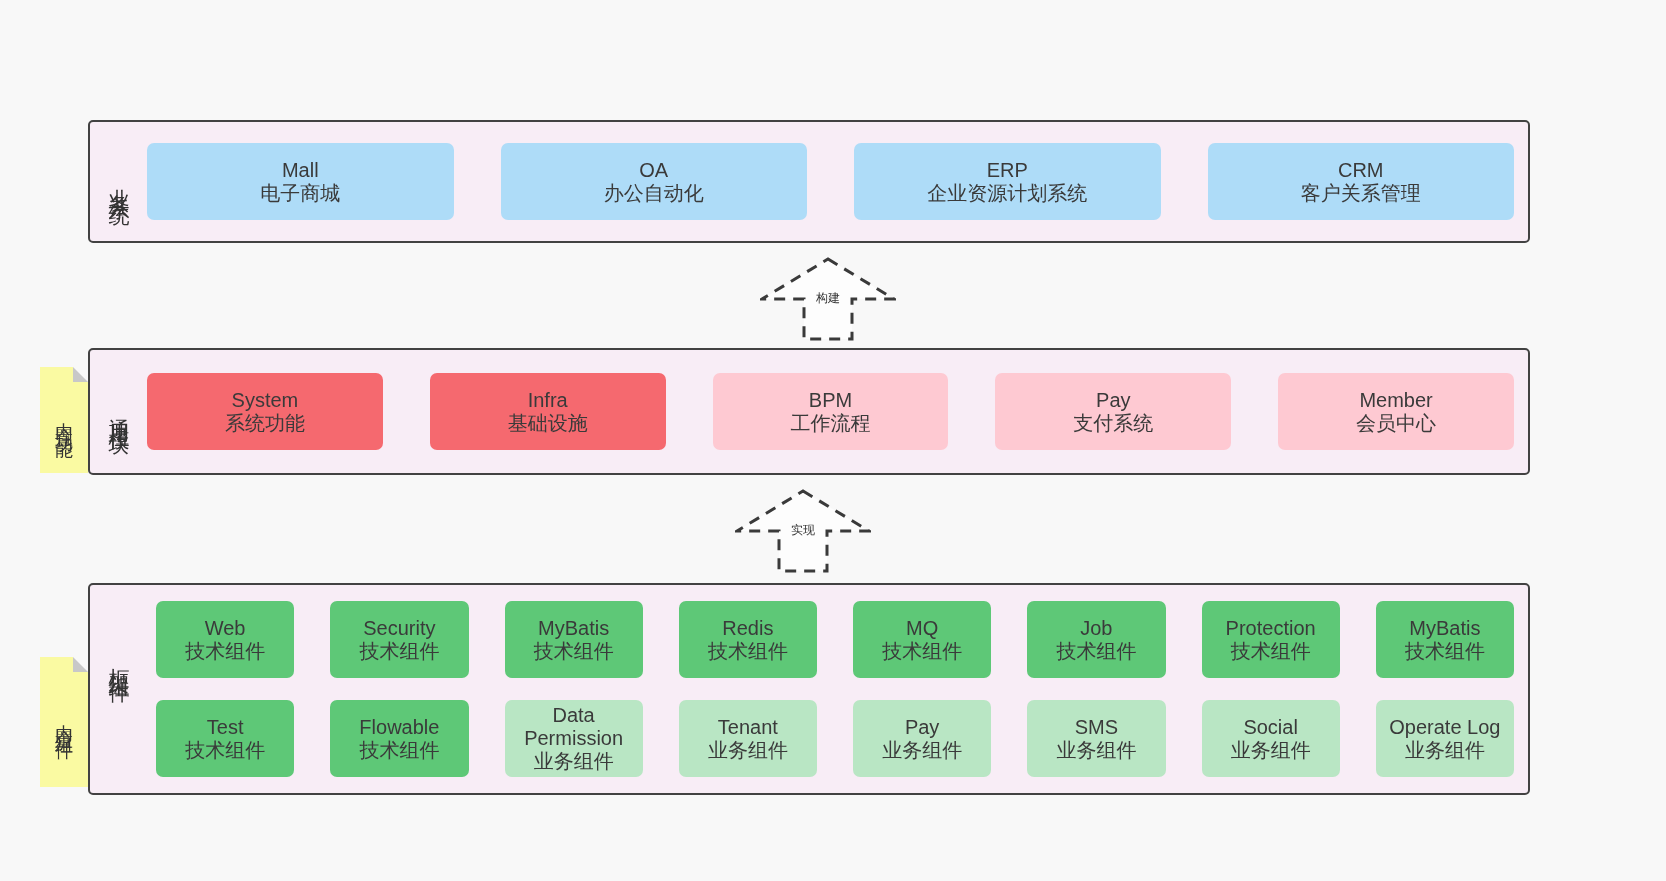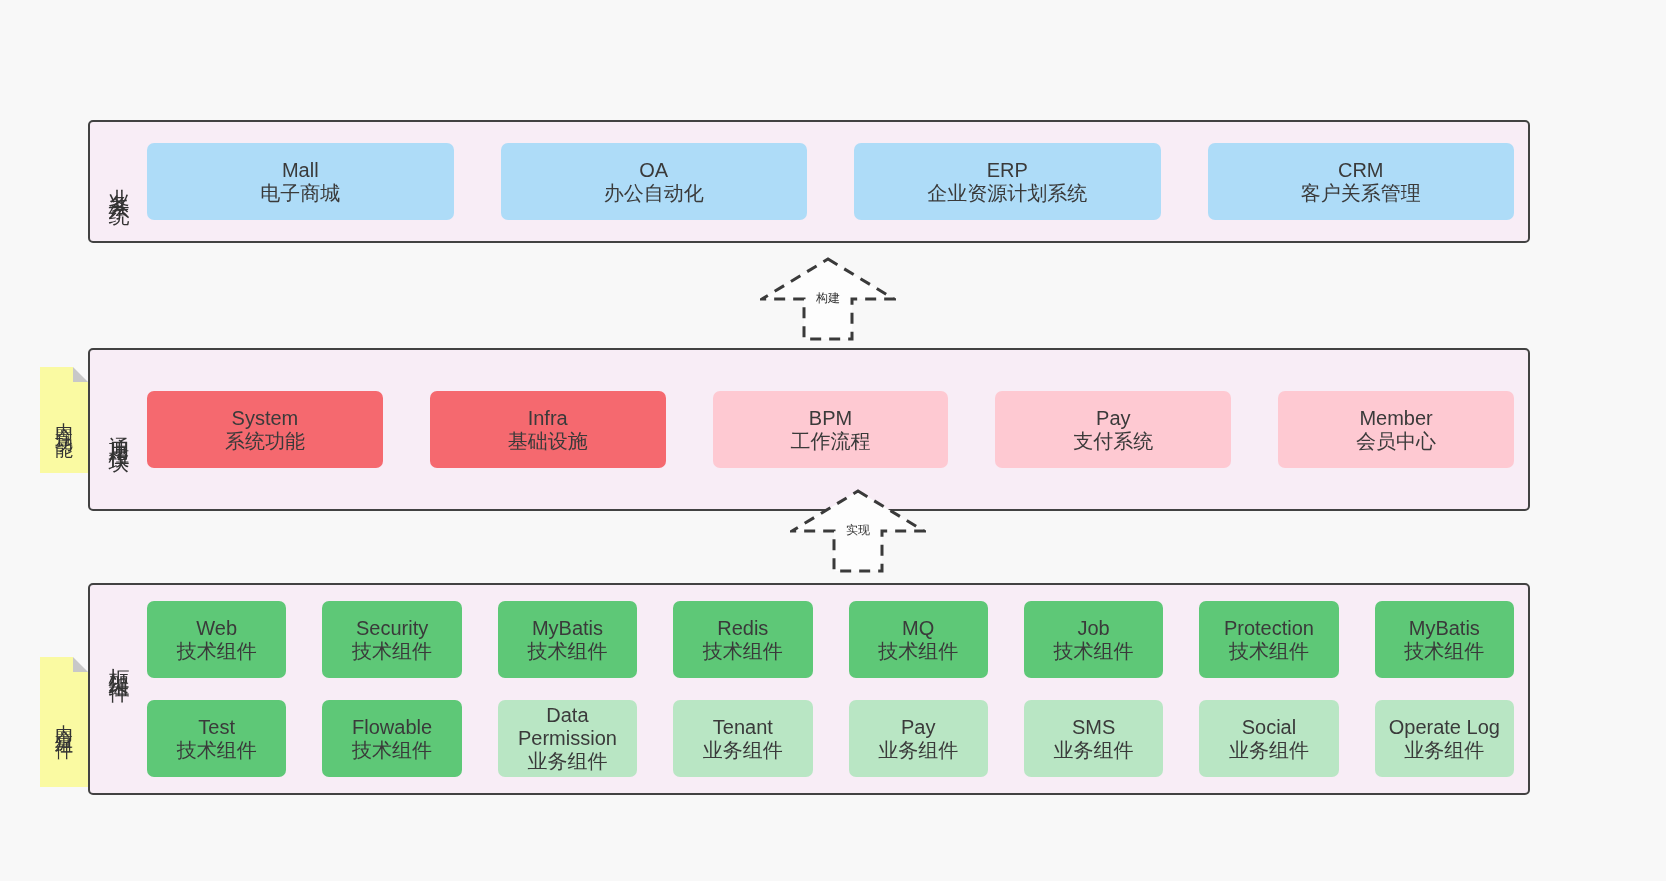--- a/index.html
+++ b/index.html
@@ -11,35 +11,35 @@
   body{
     width:1666px;height:881px;position:relative;overflow:hidden;
     background:var(--page-bg);
     font-family:"Liberation Sans","DejaVu Sans",sans-serif;color:var(--text);
   }
   .section{
     position:absolute;background:var(--section-bg);
     border:2px solid var(--section-border);border-radius:5px;box-sizing:border-box;
   }
   #sec-business  {left:88px;top:120px;width:1442px;height:123px;}
-  #sec-modules   {left:88px;top:348px;width:1442px;height:163px;}
+  #sec-modules   {left:88px;top:348px;width:1442px;height:127px;}
   #sec-components{left:88px;top:583px;width:1442px;height:212px;}
   .side-label{
     position:absolute;left:10px;top:0;bottom:0;width:38px;
     display:flex;align-items:center;justify-content:center;
     writing-mode:vertical-lr;text-orientation:upright;
     font-size:21px;letter-spacing:5px;color:#333;
   }
   #sec-components .side-label{padding-bottom:56px;box-sizing:border-box;}
   .rows{
     position:absolute;left:57px;right:14px;top:0;bottom:0;
     display:flex;flex-direction:column;justify-content:center;gap:22px;
   }
   .row{display:flex;gap:47px;}
-  #sec-components .row{gap:36px;}
+  #sec-components .row{gap:36px;margin-left:9px;}
   .box{
     flex:1;height:77px;border-radius:7px;
     display:flex;flex-direction:column;align-items:center;justify-content:center;
     font-size:20px;line-height:23px;text-align:center;padding:2px 4px;box-sizing:border-box;
   }
   .box .box-name{white-space:pre-line;}
   .blue{background:var(--blue);}  .red{background:var(--red);}
   .pink{background:var(--pink);}  .green{background:var(--green);}
   .light-green{background:var(--light-green);}
   .note{
@@ -49,21 +49,21 @@
     font-size:18px;letter-spacing:6px;color:#333;z-index:2;
   }
   #note-features  {left:40px;top:367px;height:106px;}
   #note-components{left:40px;top:657px;height:130px;}
   .note::before{
     content:"";position:absolute;top:0;right:0;width:0;height:0;
     border-top:15px solid var(--page-bg);border-left:15px solid var(--note-fold);
   }
   .arrow{position:absolute;width:136px;height:84px;}
   #arrow-build    {left:760px;top:257px;}
-  #arrow-implement{left:790px;top:489px;}
+  #arrow-implement{left:735px;top:489px;}
   .arrow svg{position:absolute;left:0;top:0;}
   .arrow-label{
     position:absolute;left:50%;top:33px;transform:translateX(-50%);
     background:#fdfdfd;padding:0 4px;font-size:12px;color:#333;white-space:nowrap;
   }
 </style>
 </head>
 <body>
 
 <div class="section" id="sec-business">

